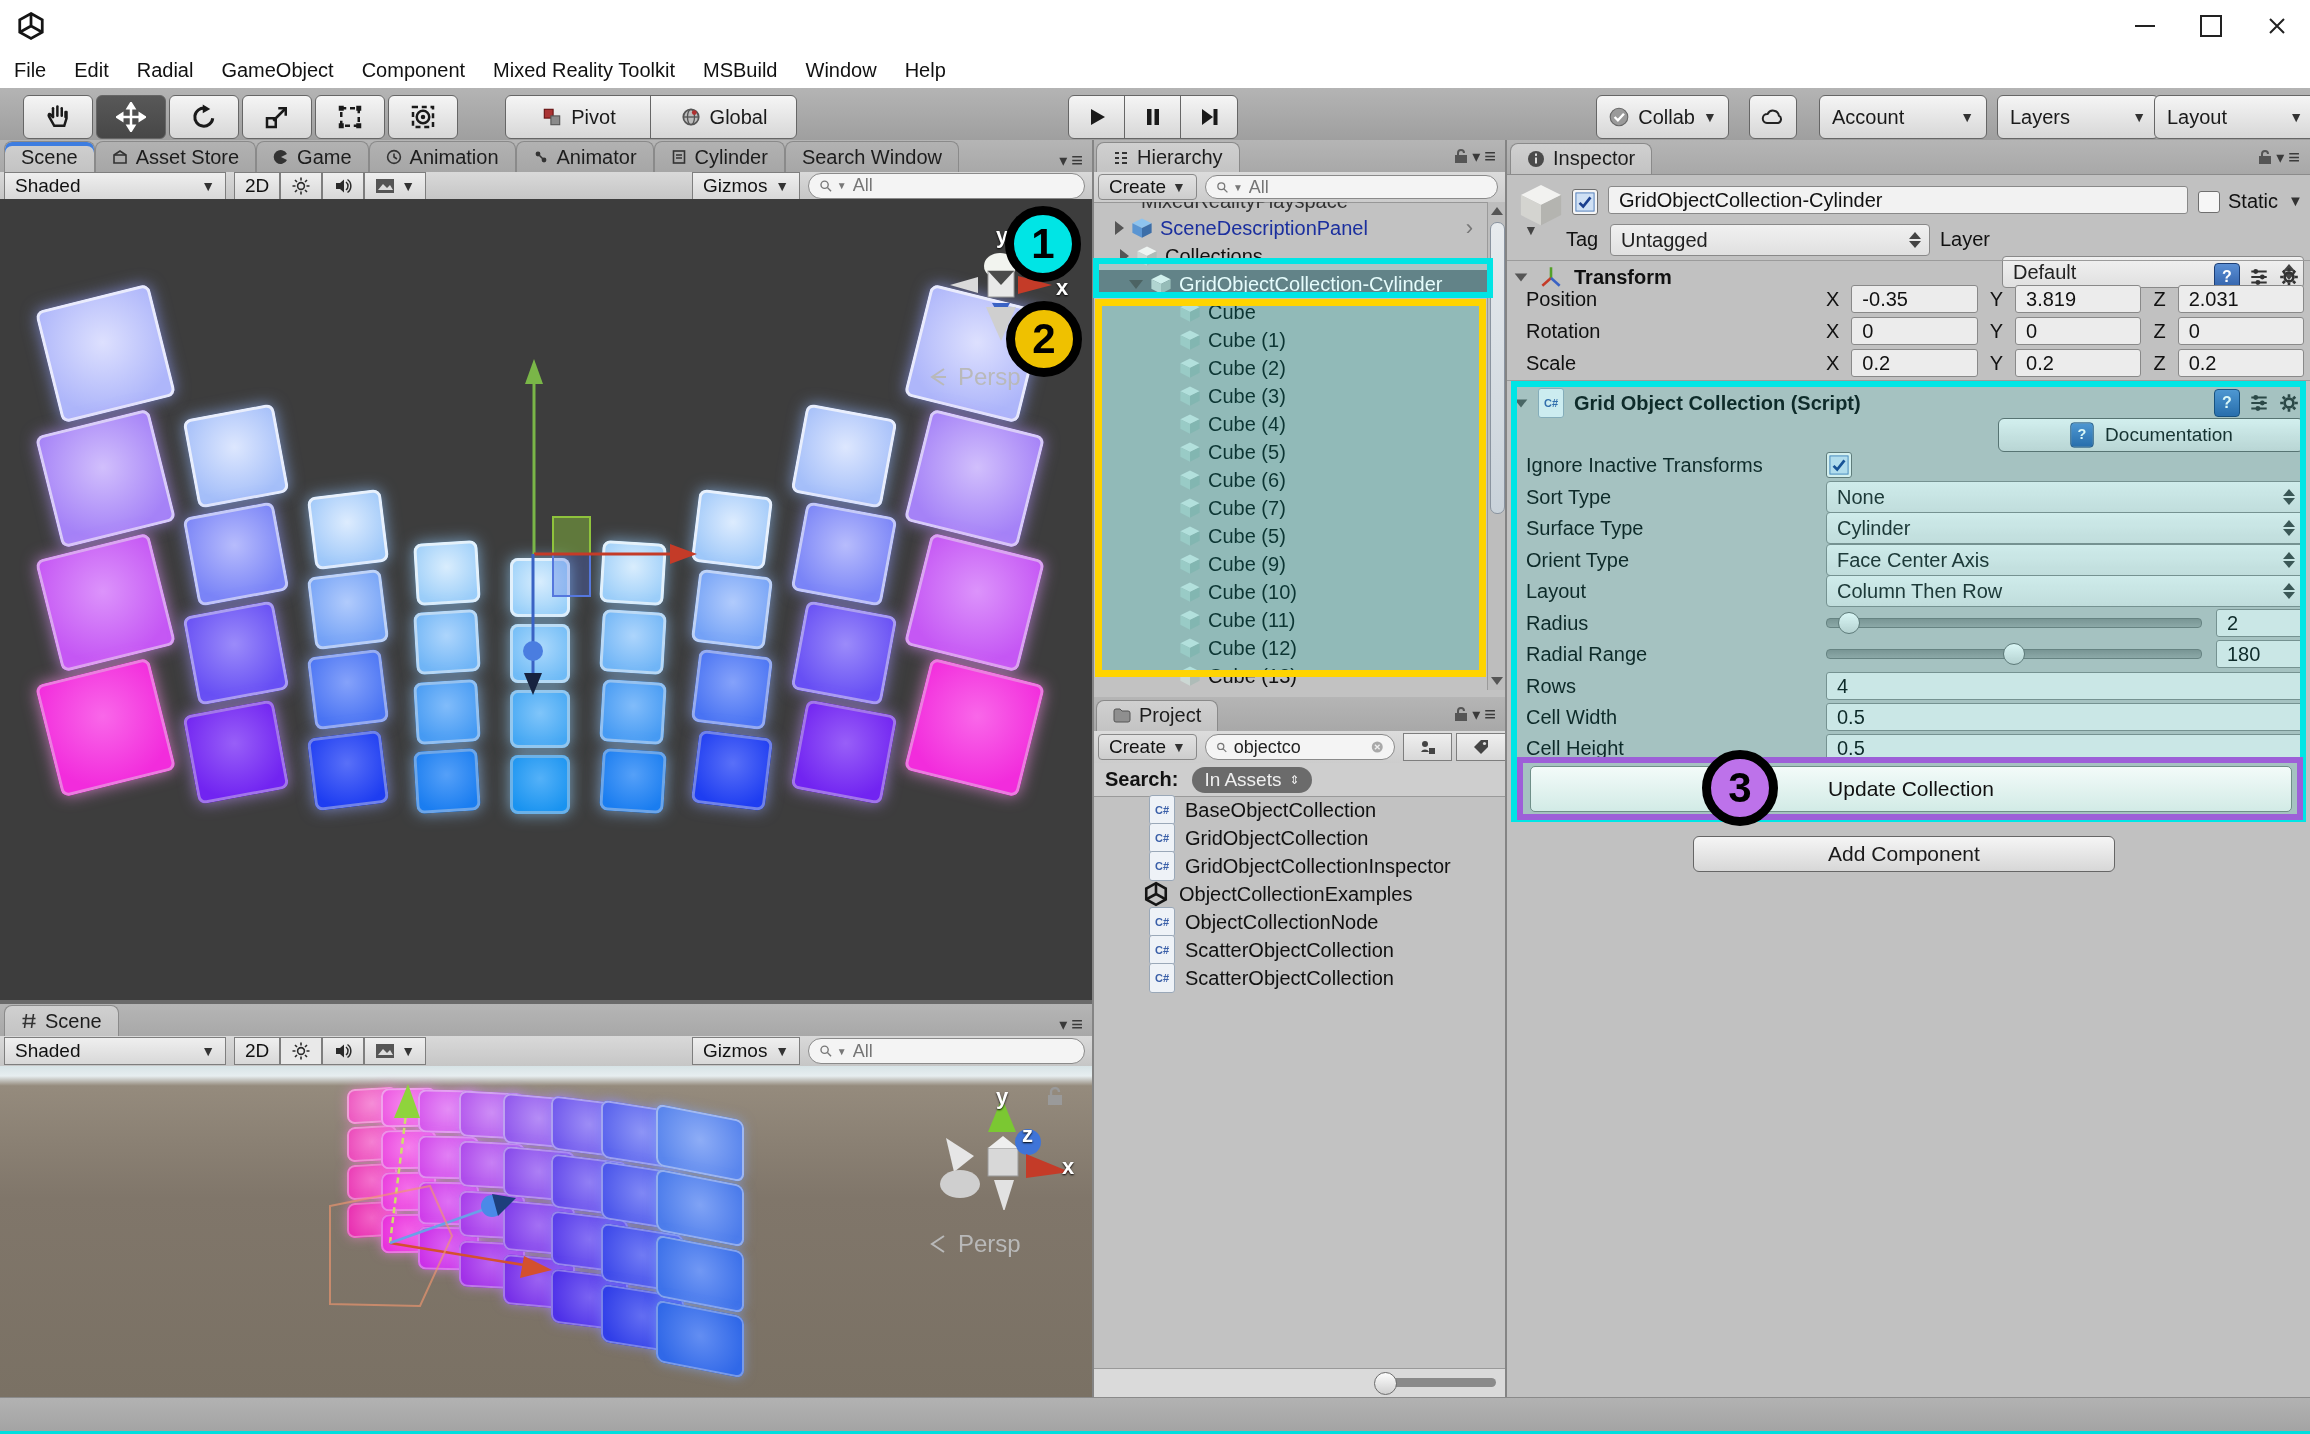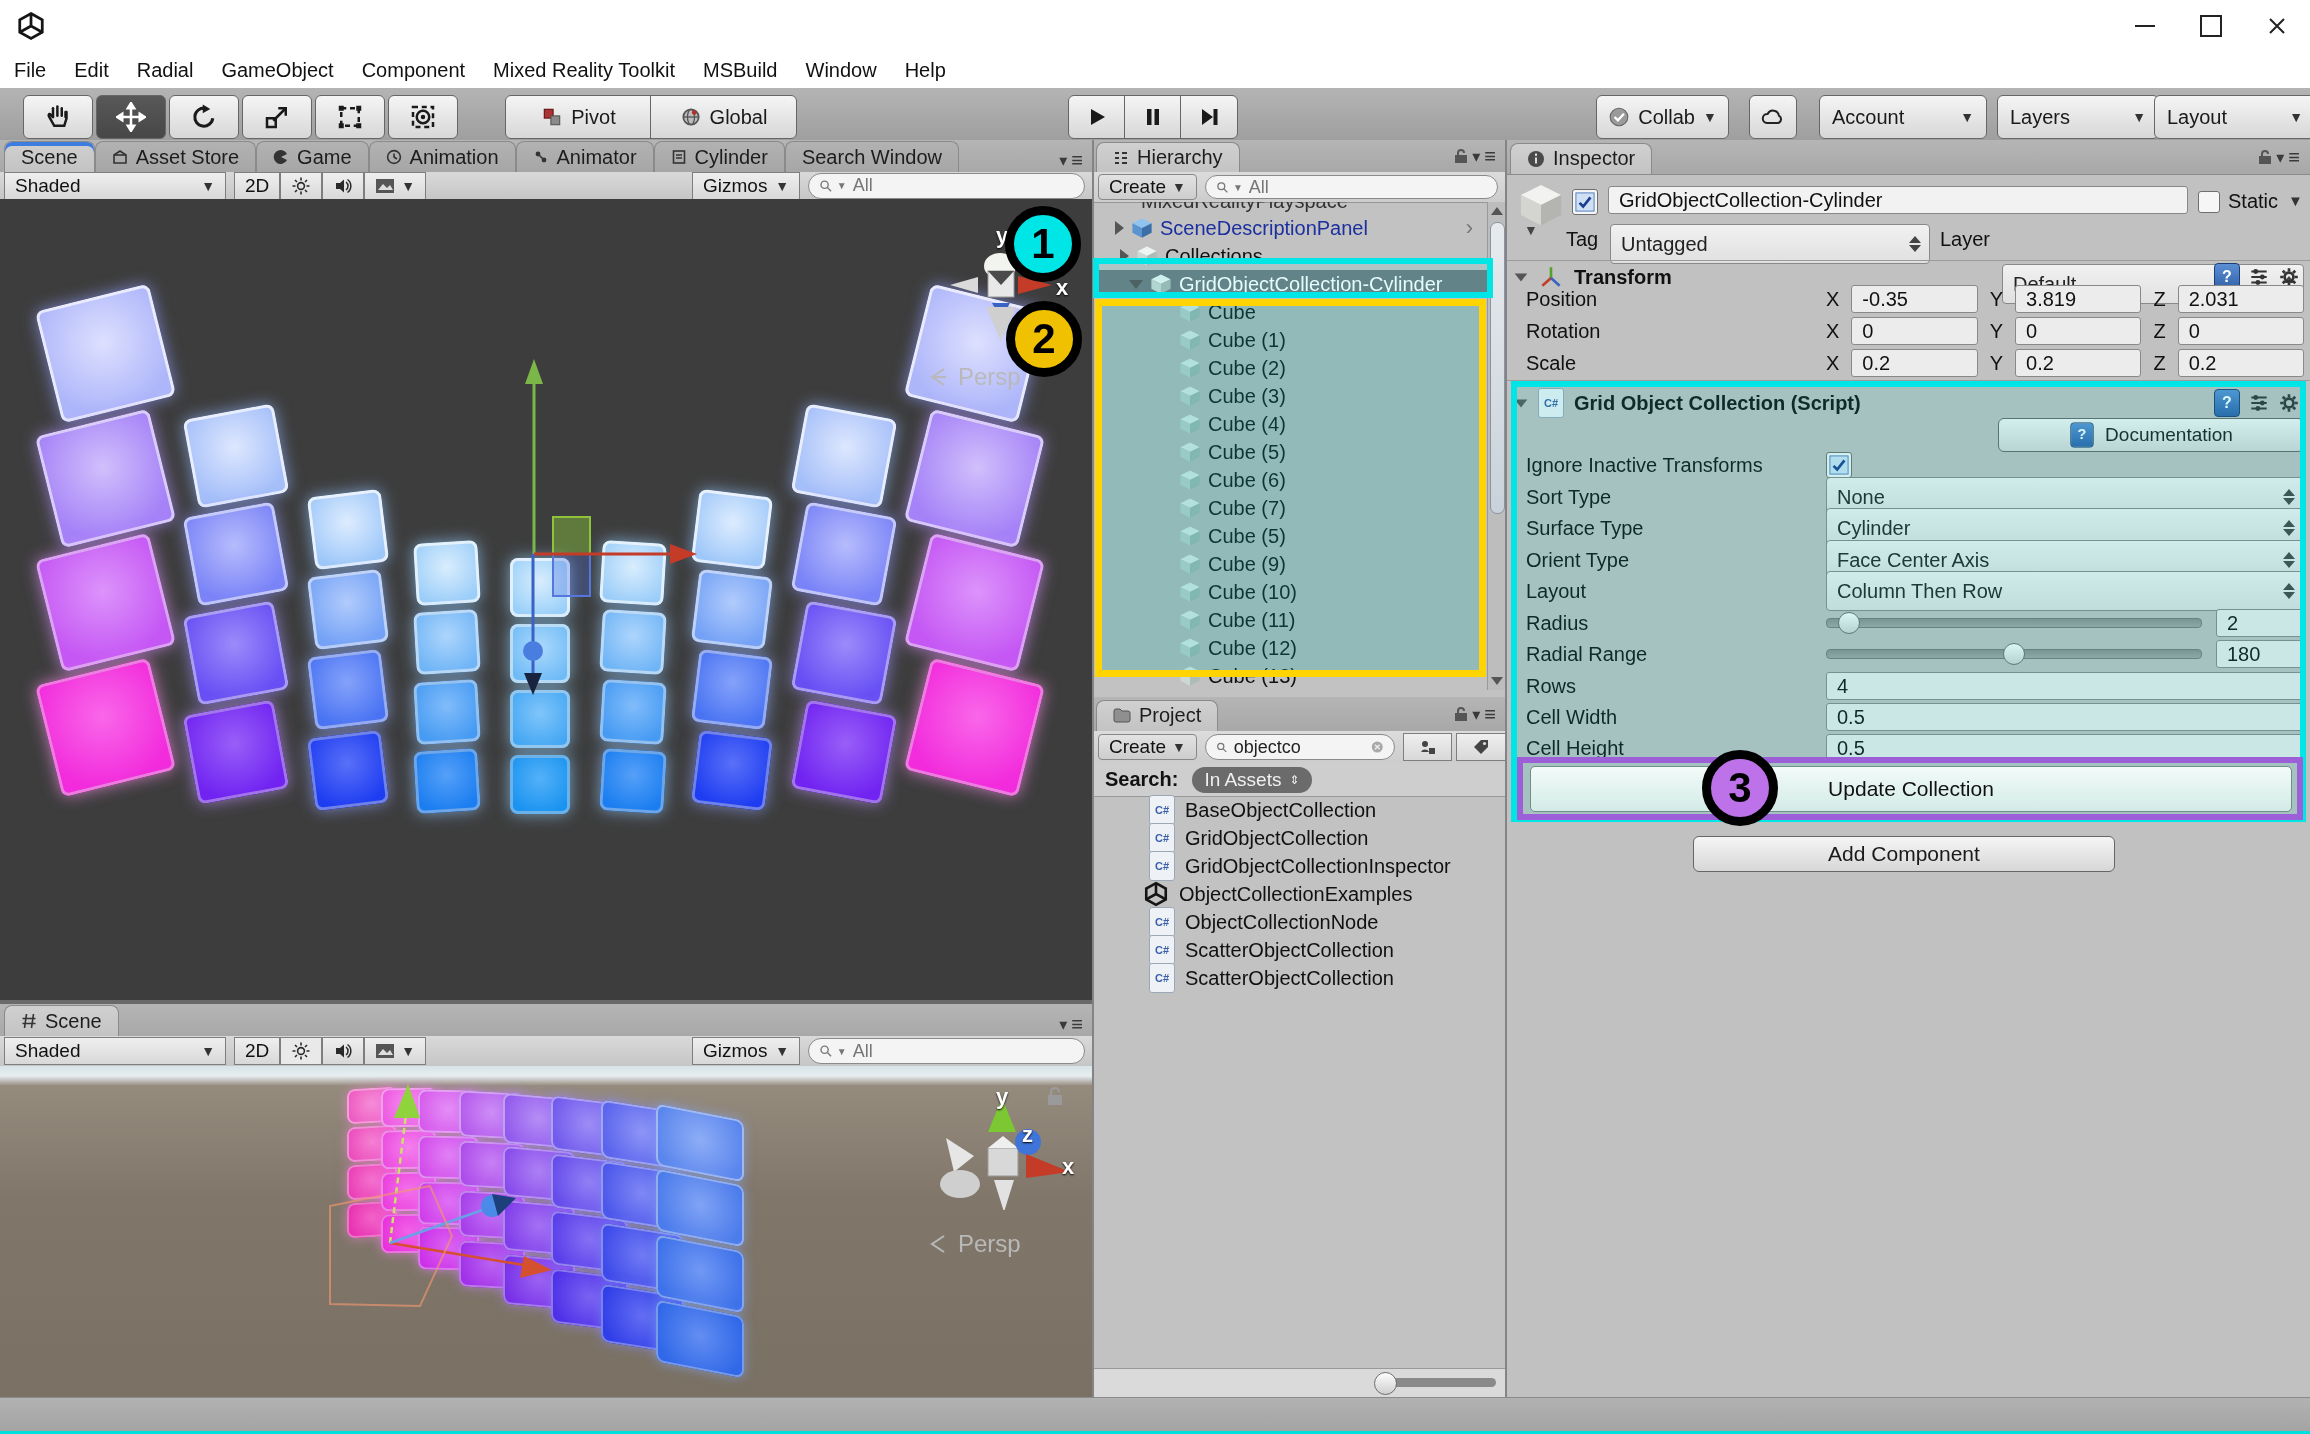--- a/index.html
+++ b/index.html
@@ -44,21 +44,21 @@
   .fold{width:0;height:0;border-top:7px solid transparent;border-bottom:7px solid transparent;border-left:9px solid #555}
   .fold.open{border-left:7px solid transparent;border-right:7px solid transparent;border-top:9px solid #555;border-bottom:none}
   .scroll{background:#bdbdbd;border-left:1px solid #9a9a9a}
   .thumb{position:absolute;left:2px;width:13px;background:linear-gradient(#e7ebee,#c9d2da);border:1px solid #8a94a0;border-radius:7px}
   .sarrow{position:absolute;left:3px;width:0;height:0}
   
   .ins-row{position:absolute;left:1526px;width:778px;height:30px;display:flex;align-items:center}
   .ins-label{width:300px;flex:none;font-size:20px;color:#101010}
   .field{background:#ececec;border:1px solid #898989;border-radius:3px;height:28px;display:flex;align-items:center;padding:0 8px;box-sizing:border-box}
   .field input{border:none;background:transparent;outline:none;width:100%;font-family:"Liberation Sans",sans-serif;font-size:20px;color:#111}
-  .dd{position:relative;background:linear-gradient(#f1f1f1,#e0e0e0);border:1px solid #898989;border-radius:4px;height:40px;display:flex;align-items:center;padding:0 30px 0 10px;box-sizing:border-box;font-size:20px;color:#222}
+  .dd{position:relative;background:linear-gradient(#f1f1f1,#e0e0e0);border:1px solid #898989;border-radius:4px;height:32px;display:flex;align-items:center;padding:0 30px 0 10px;box-sizing:border-box;font-size:20px;color:#222}
   .ud{position:absolute;right:8px;top:50%;width:12px;height:18px;transform:translateY(-50%)}
   .ud::before{content:"";position:absolute;top:1px;left:0;border-left:6px solid transparent;border-right:6px solid transparent;border-bottom:7px solid #444}
   .ud::after{content:"";position:absolute;bottom:1px;left:0;border-left:6px solid transparent;border-right:6px solid transparent;border-top:7px solid #444}
   .cb{width:24px;height:24px;background:#f6f6f6;border:1px solid #6f6f6f;border-radius:3px;display:flex;align-items:center;justify-content:center}
   .slider-track{position:relative;height:8px;background:linear-gradient(#8d8d8d,#a3a3a3);border:1px solid #777;border-radius:4px}
   .slider-handle{position:absolute;top:-7px;width:20px;height:20px;border-radius:50%;background:linear-gradient(#fefefe,#d2d2d2);border:1px solid #6d6d6d}
   .secicons{display:flex;gap:8px;align-items:center;margin-left:auto}
   .helpbook{width:24px;height:26px;background:linear-gradient(#5b8fd4,#2f5fa8);border:1px solid #1d3e74;border-radius:4px;color:#fff;display:flex;align-items:center;justify-content:center}
   .helpbook::after{content:"?";font-size:16px;font-weight:bold}
   .csico{width:24px;height:28px;background:#eef2f7;border:1px solid #9aa8b8;border-radius:3px;position:relative;display:flex;align-items:center;justify-content:center}

